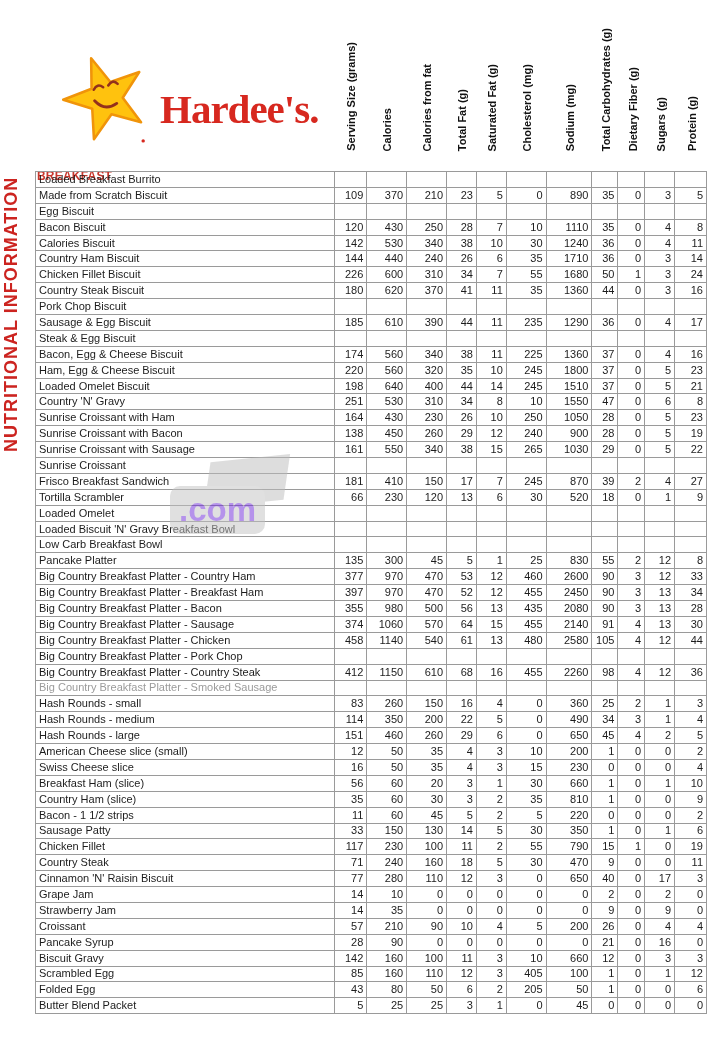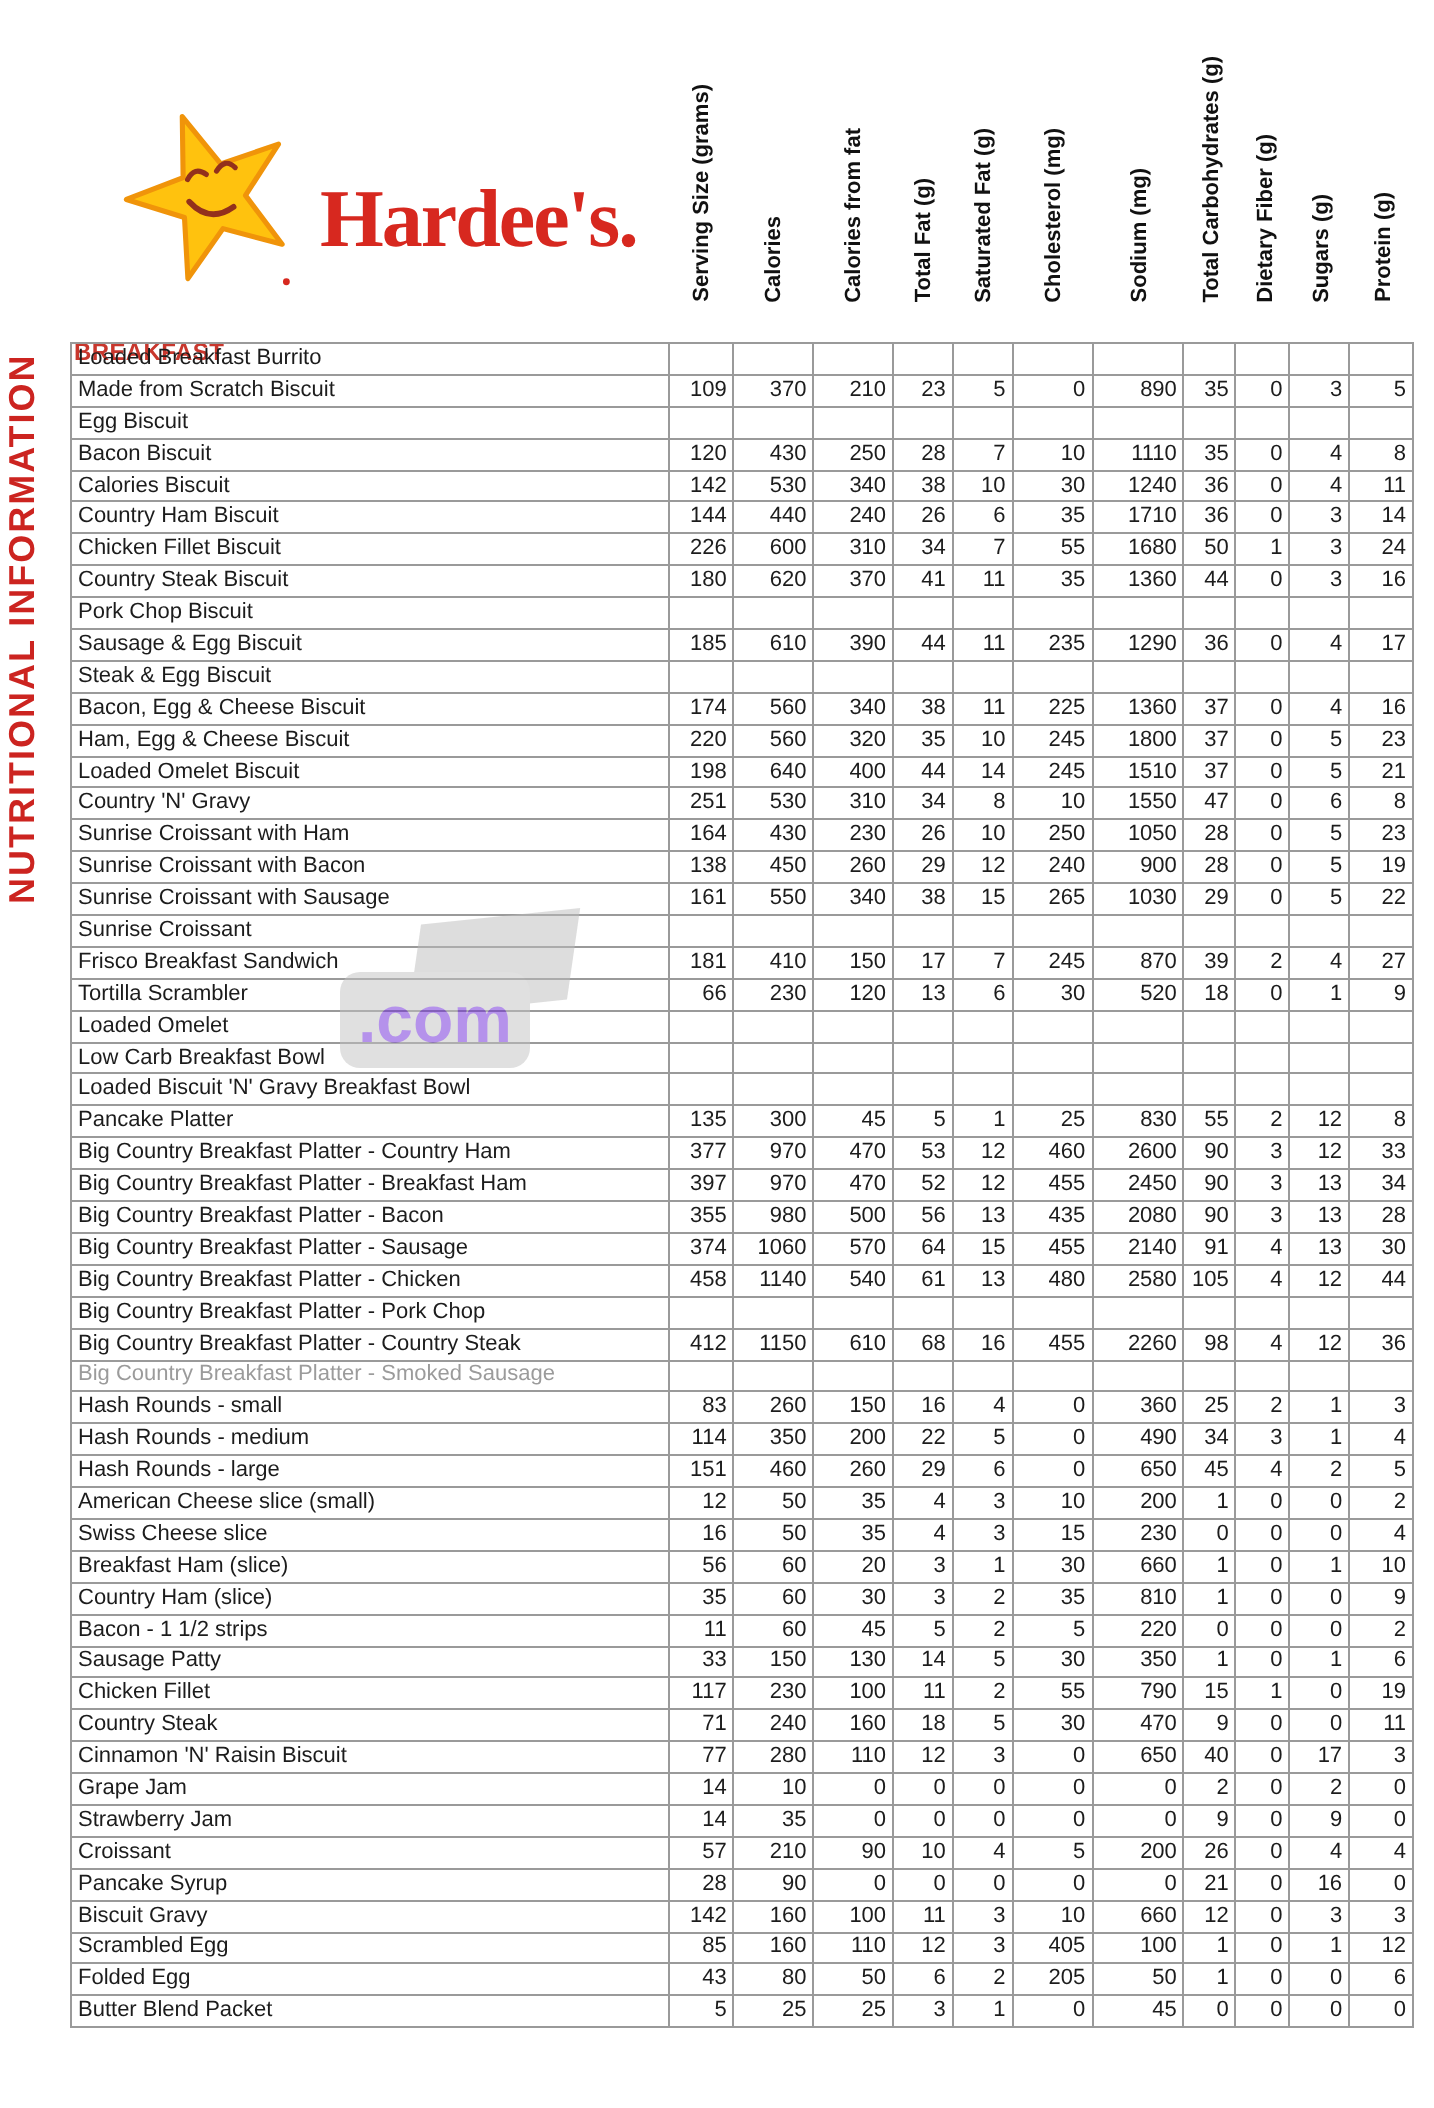--- a/index.html
+++ b/index.html
@@ -435,35 +435,35 @@
           <td class="num"></td>
           <td class="num"></td>
           <td class="num"></td>
           <td class="num"></td>
           <td class="num"></td>
           <td class="num"></td>
           <td class="num"></td>
           <td class="num"></td>
         </tr>
         <tr>
+          <td class="item">Loaded Biscuit 'N' Gravy Breakfast Bowl</td>
+          <td class="num"></td>
+          <td class="num"></td>
+          <td class="num"></td>
+          <td class="num"></td>
+          <td class="num"></td>
+          <td class="num"></td>
+          <td class="num"></td>
+          <td class="num"></td>
+          <td class="num"></td>
+          <td class="num"></td>
+          <td class="num"></td>
+        </tr>
+        <tr>
           <td class="item">Low Carb Breakfast Bowl</td>
-          <td class="num"></td>
-          <td class="num"></td>
-          <td class="num"></td>
-          <td class="num"></td>
-          <td class="num"></td>
-          <td class="num"></td>
-          <td class="num"></td>
-          <td class="num"></td>
-          <td class="num"></td>
-          <td class="num"></td>
-          <td class="num"></td>
-        </tr>
-        <tr>
-          <td class="item">Loaded Biscuit 'N' Gravy Breakfast Bowl</td>
           <td class="num"></td>
           <td class="num"></td>
           <td class="num"></td>
           <td class="num"></td>
           <td class="num"></td>
           <td class="num"></td>
           <td class="num"></td>
           <td class="num"></td>
           <td class="num"></td>
           <td class="num"></td>

